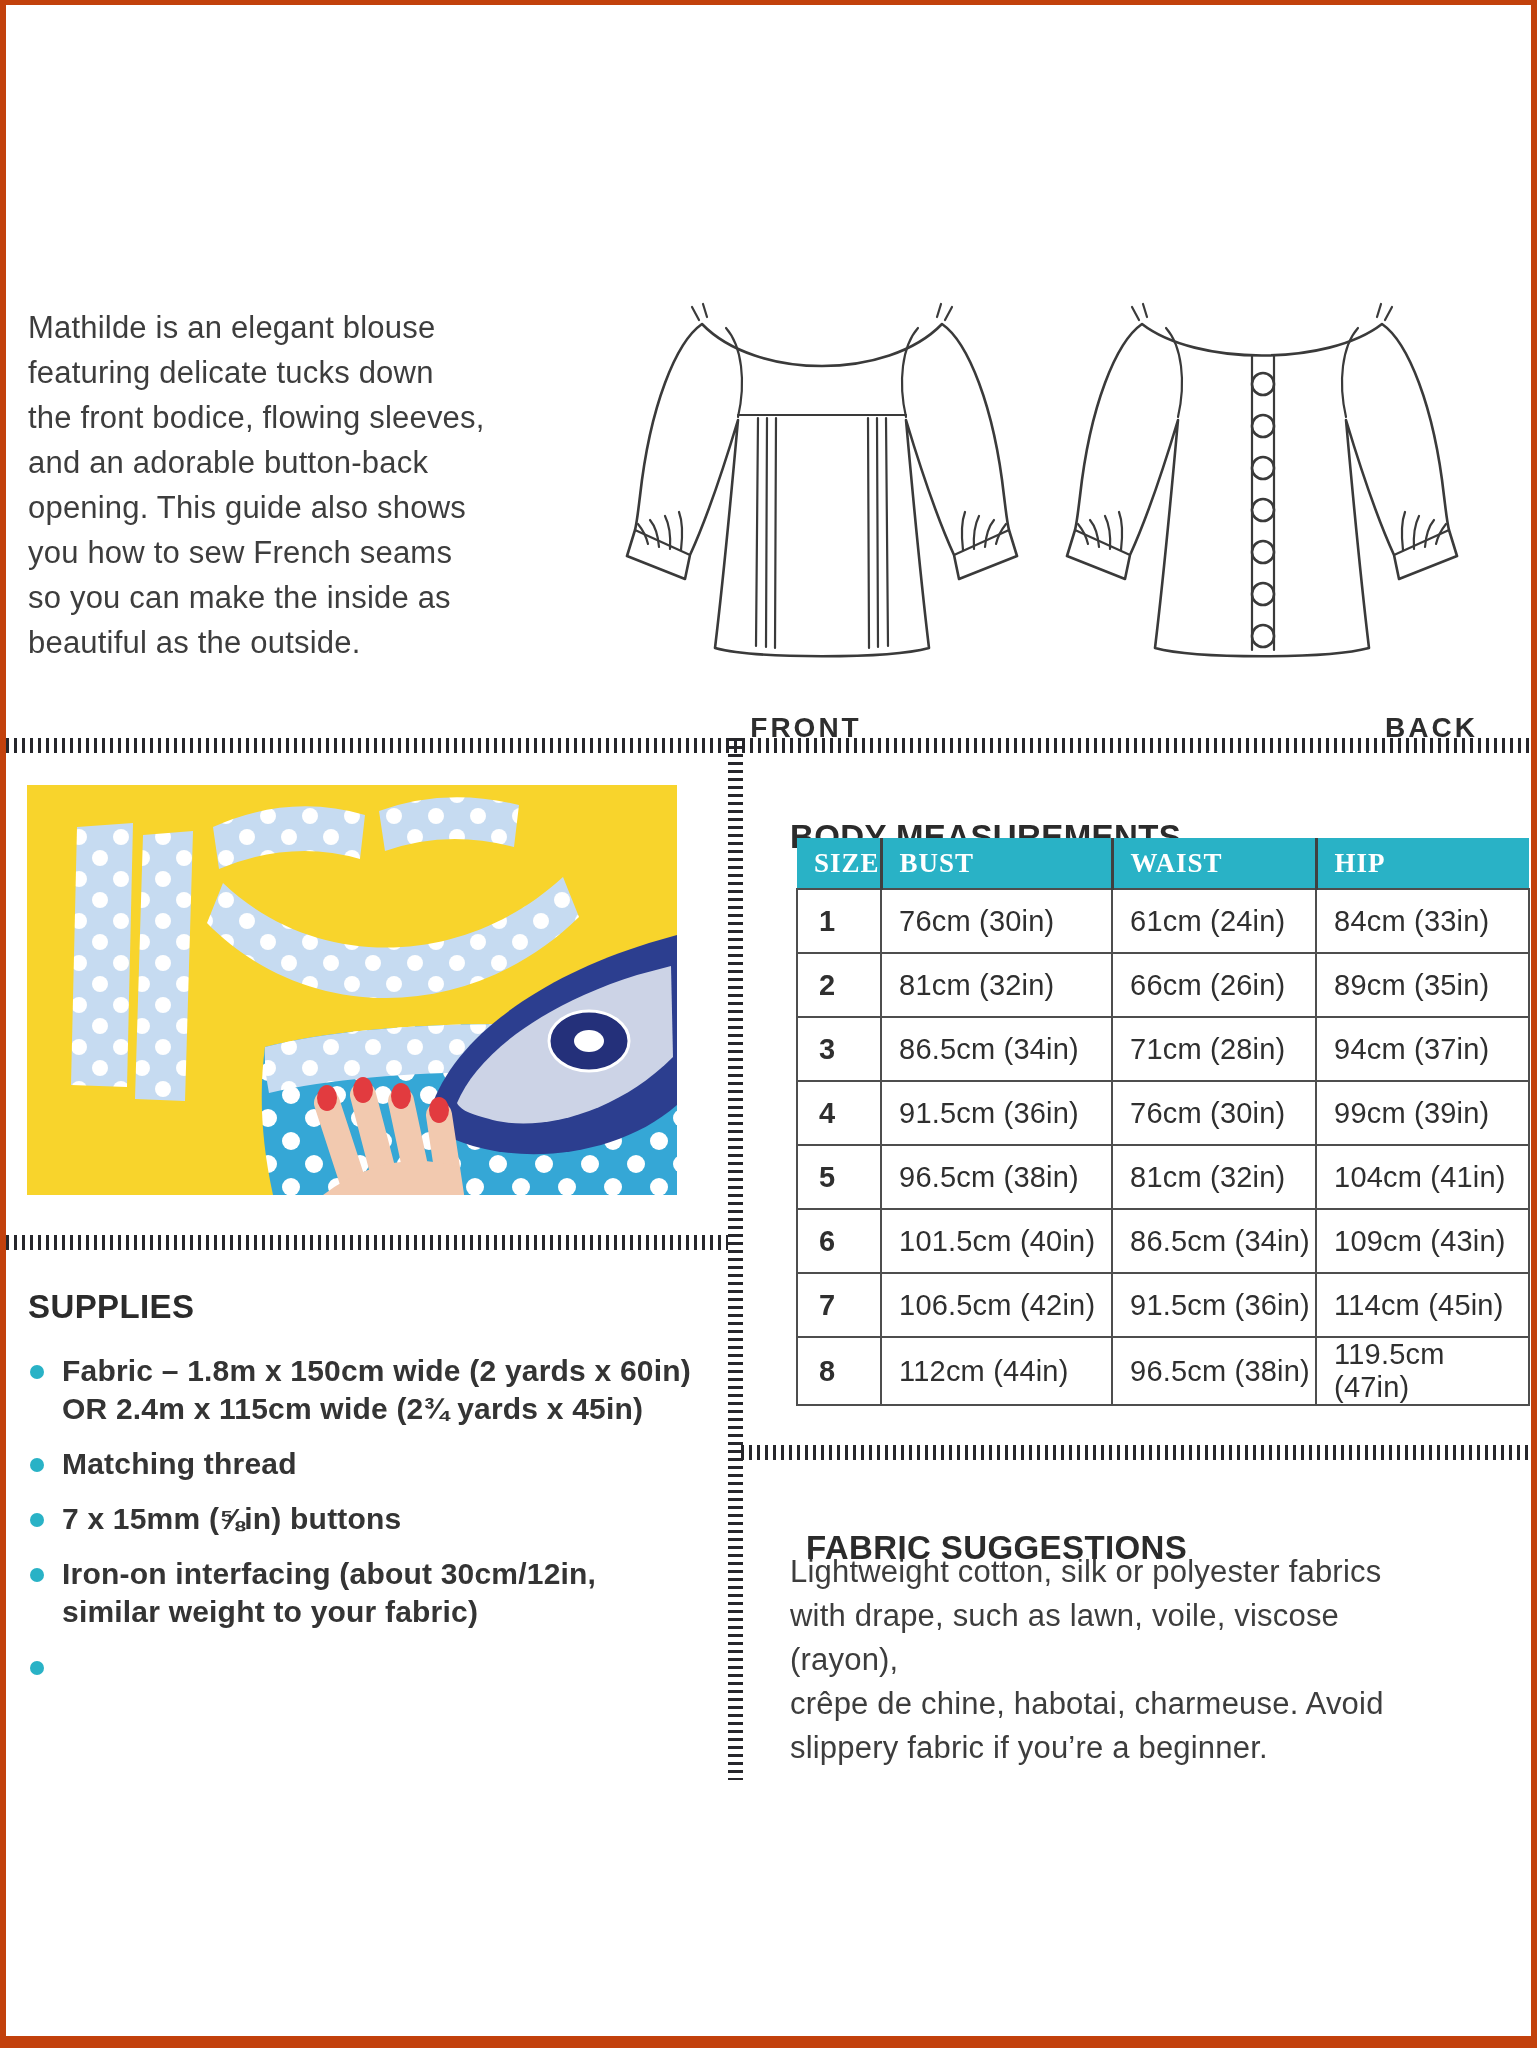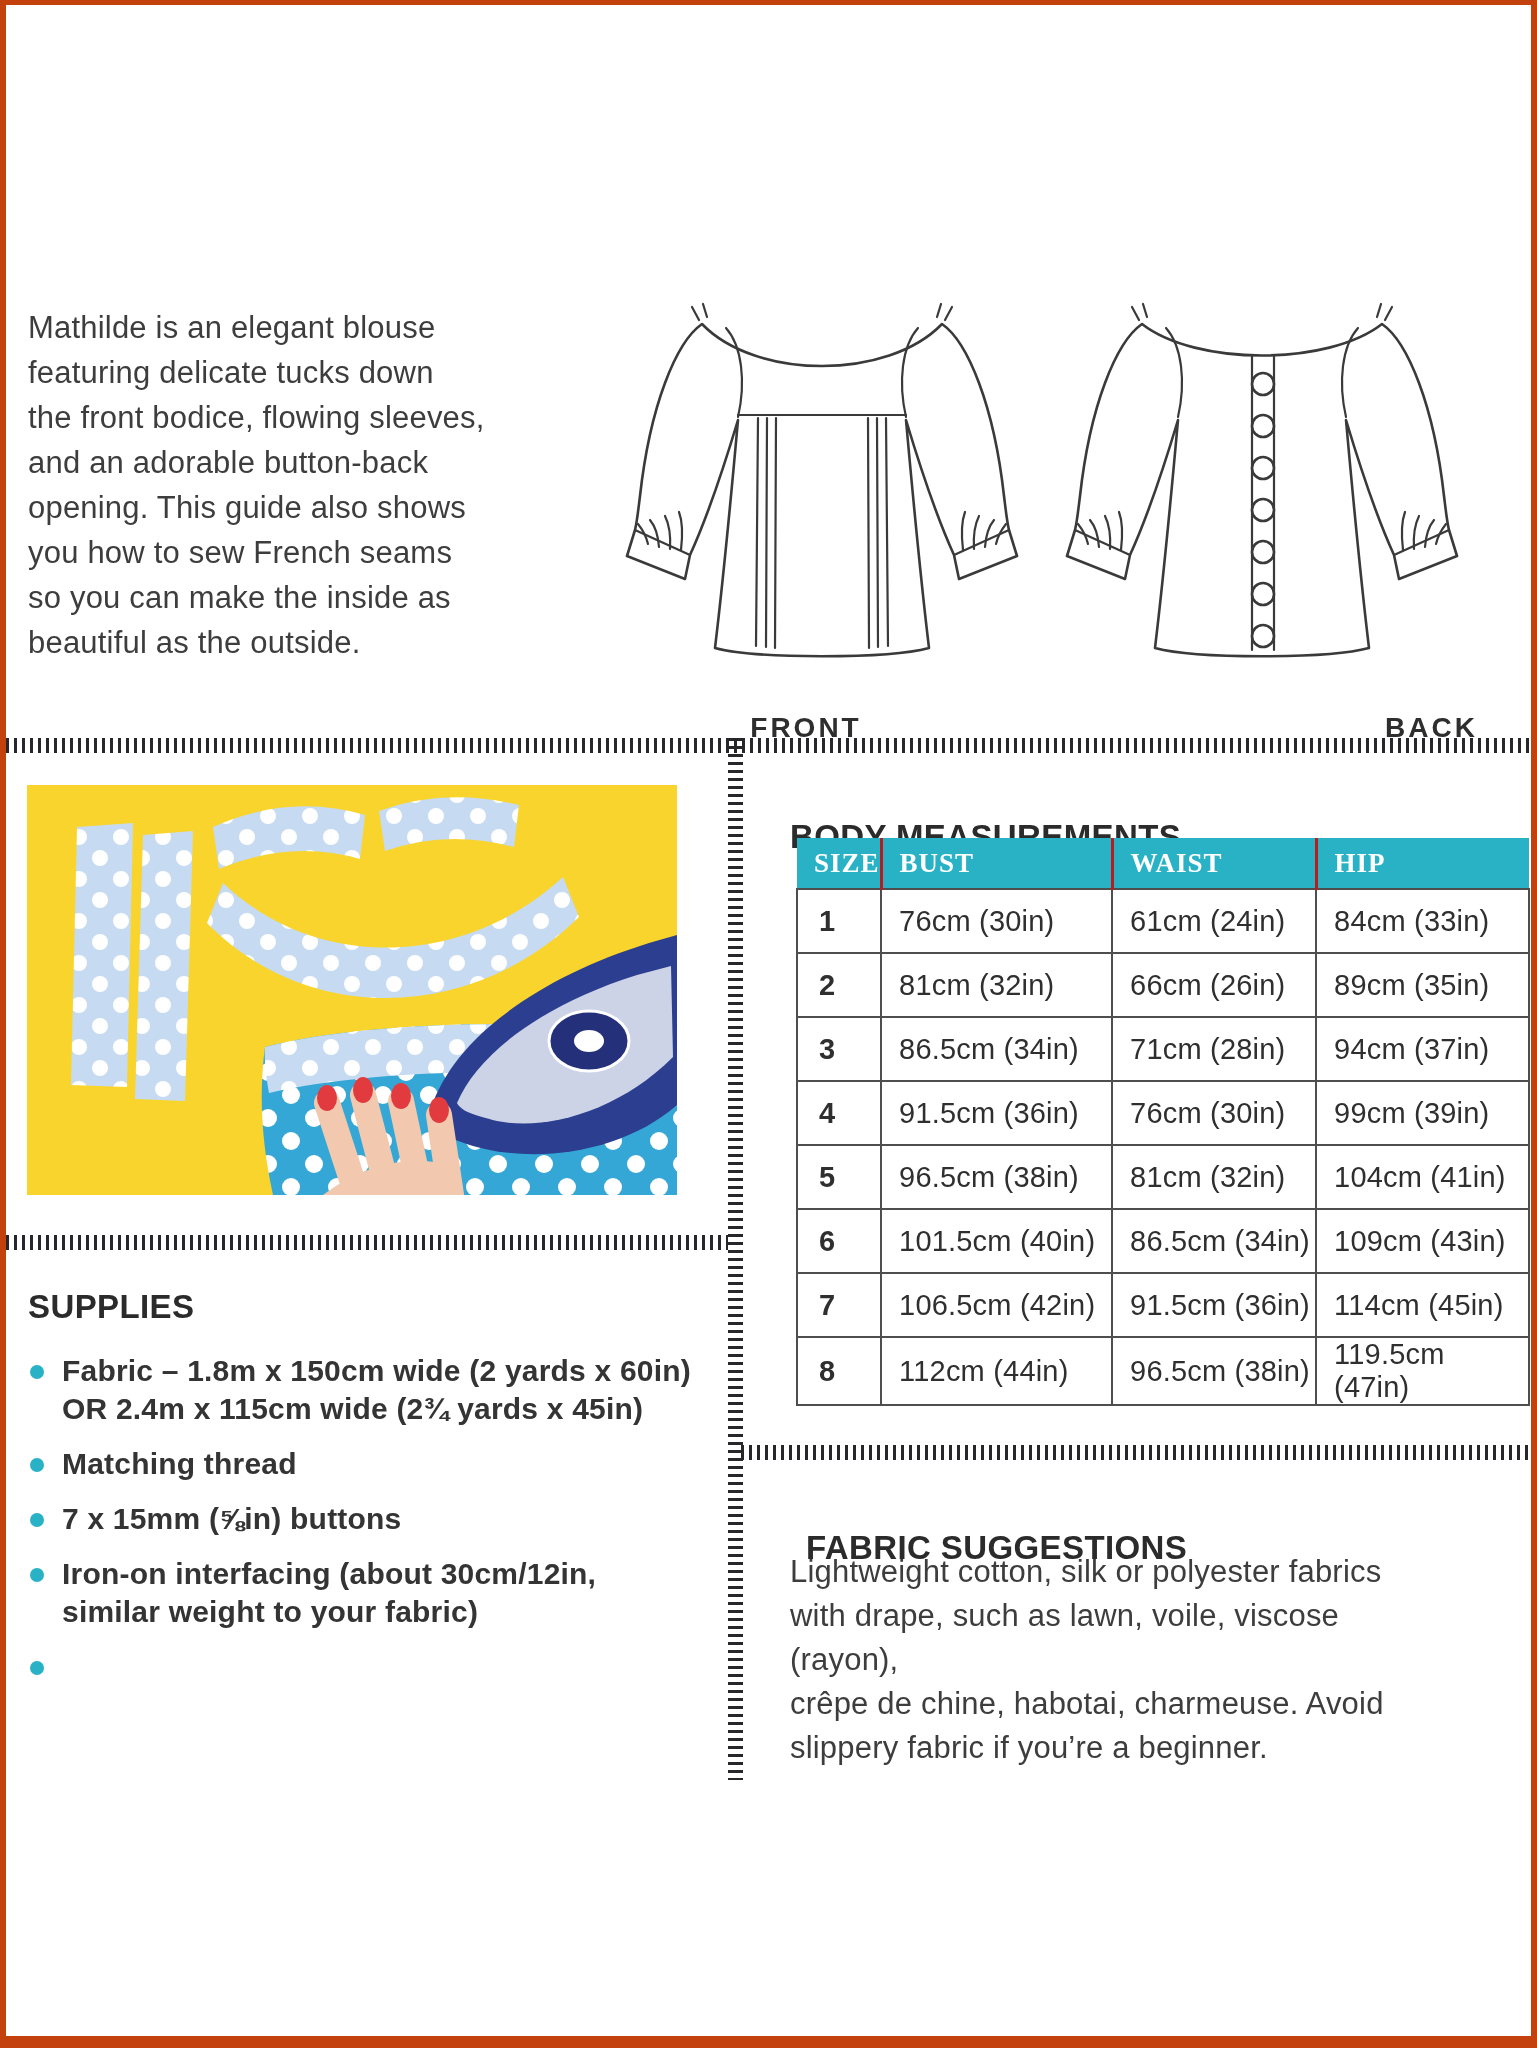--- a/index.html
+++ b/index.html
@@ -40,21 +40,21 @@
   .bullet{flex:0 0 auto;width:14px;height:14px;border-radius:50%;background:var(--accent-teal,#29B2C6);
           margin:13px 18px 0 2px;}
   .supply-text{font-size:30px;line-height:38px;font-weight:700;color:#343434;white-space:pre-line;
                letter-spacing:0.2px;}
 
   
   .bm-title{left:784px;top:786px;}
   .bm-table{left:790px;top:833px;border-collapse:collapse;table-layout:fixed;}
   .bm-table th{background:var(--accent-teal,#29B2C6);color:#ffffff;font-size:27px;font-weight:700;
                text-align:left;height:50px;padding:0 0 0 17px;letter-spacing:1px;border:0;font-family:Liberation Serif, serif;}
-  .bm-table th + th{border-left:3px solid #b91c1c;}
+  .bm-table th + th{border-left:3px solid #404040;}
   .bm-table td{border:2px solid #4e4e4e;font-size:29px;color:#2f2f2f;height:62px;padding:0 0 0 17px;
                letter-spacing:0.2px;}
   .bm-table td.size{font-weight:700;padding-left:21px;}
 
   
   .fs-title{left:800px;top:1497px;}
   .fs-text{left:784px;top:1545px;width:640px;font-size:31px;line-height:44px;color:#3d3d3d;
            white-space:pre-line;letter-spacing:0.2px;}
 
   svg{display:block;}

